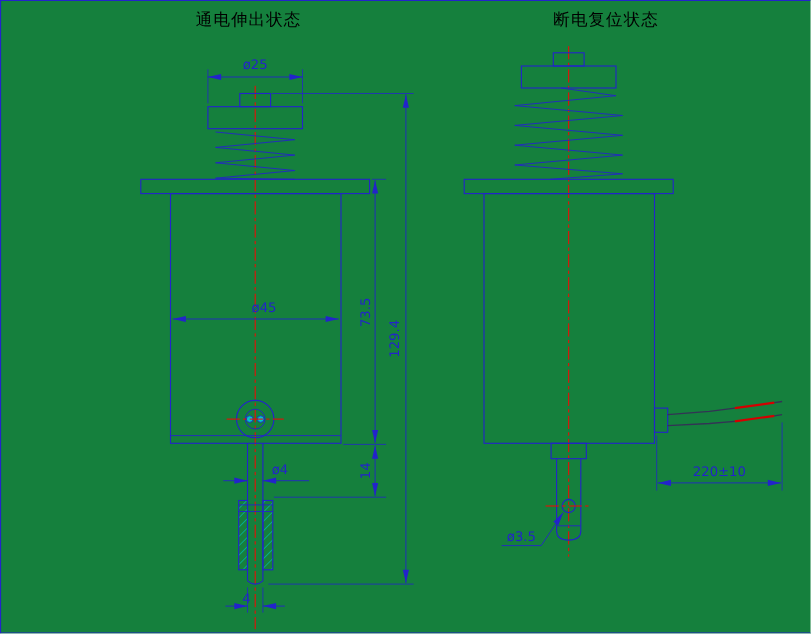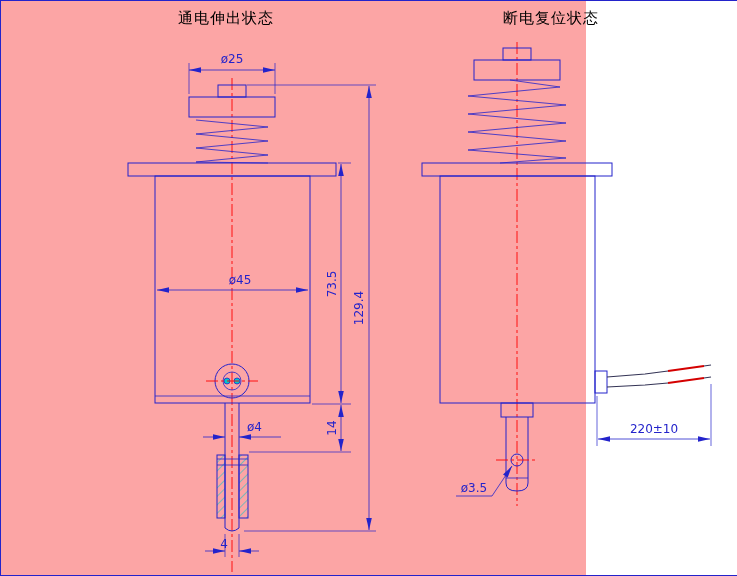--- a/index.html
+++ b/index.html
@@ -3,21 +3,21 @@
 <meta charset="utf-8">
 <style>
   :root{
     --c-line:#2323cb;
     --c-centerline:#ff0000;
     --c-hatch:#00c8c8;
     --c-wire:#d40000;
     --c-title:#000000;
   }
   html,body{margin:0;padding:0;background:#ffffff;}
-  .stage{width:586px;height:576px;position:relative;background:#fca5a5;}
+  .stage{width:737px;height:576px;position:relative;background:#15803d;}
   .geo{stroke:var(--c-line);fill:none;stroke-width:1;}
   .geo-thin{stroke:var(--c-line);fill:none;stroke-width:0.8;}
   .dimline{stroke:var(--c-line);fill:none;stroke-width:0.8;}
   .extline{stroke:var(--c-line);fill:none;stroke-width:0.7;}
   .center{stroke:var(--c-centerline);fill:none;stroke-width:0.9;stroke-dasharray:12 3 3 3;}
   .dimtext{fill:var(--c-line);font:12px "DejaVu Sans", sans-serif;}
   .titletext{fill:var(--c-title);font:15px "Liberation Sans", sans-serif;letter-spacing:1px;}
   .arrfill{fill:var(--c-line);stroke:none;}
   .hatchline{stroke:var(--c-hatch);stroke-width:1;}
   .hatchrect{fill:url(#hatch);stroke:var(--c-line);stroke-width:1;}

